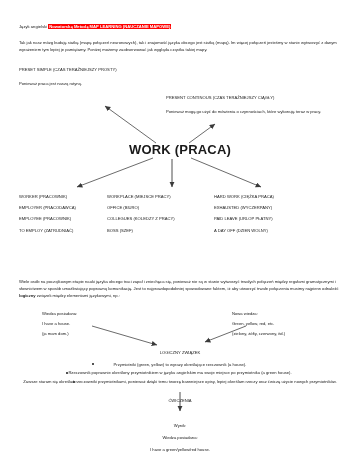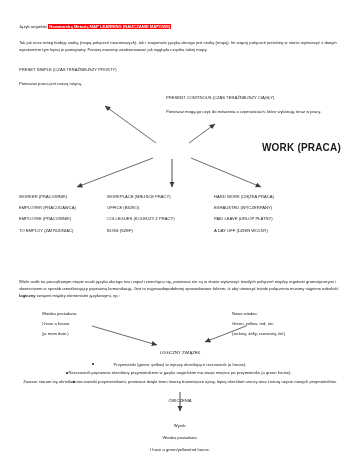--- a/index.html
+++ b/index.html
@@ -61,22 +61,22 @@
   }
   .map .blk {
     position: absolute;
     font-size: 4.15px;
     line-height: 7px;
   }
   .center-word {
     position: absolute;
     left: 0;
     width: 100%;
-    text-align: right;
-    font-size: 10px;
+    text-align: center;
+    font-size: 13px;
     font-weight: bold;
     letter-spacing: 0.2px;
   }
   .map svg {
     position: absolute;
     left: 0;
     top: 0;
     width: 322px;
     height: 212px;
     overflow: visible;

